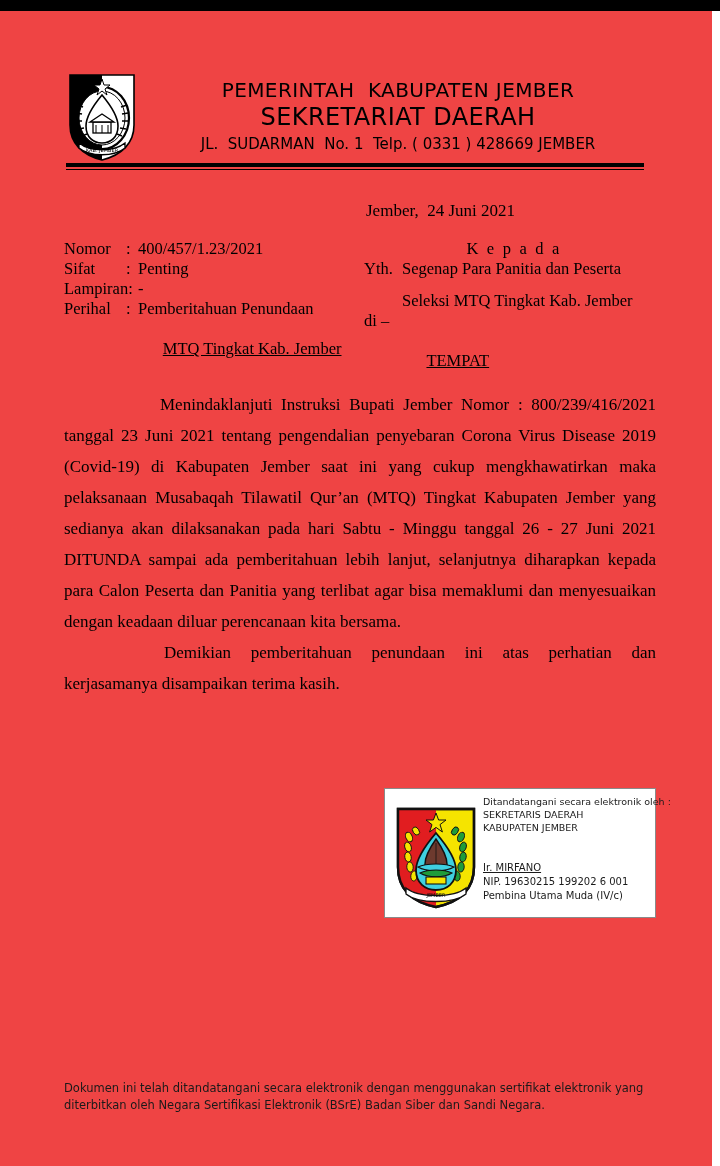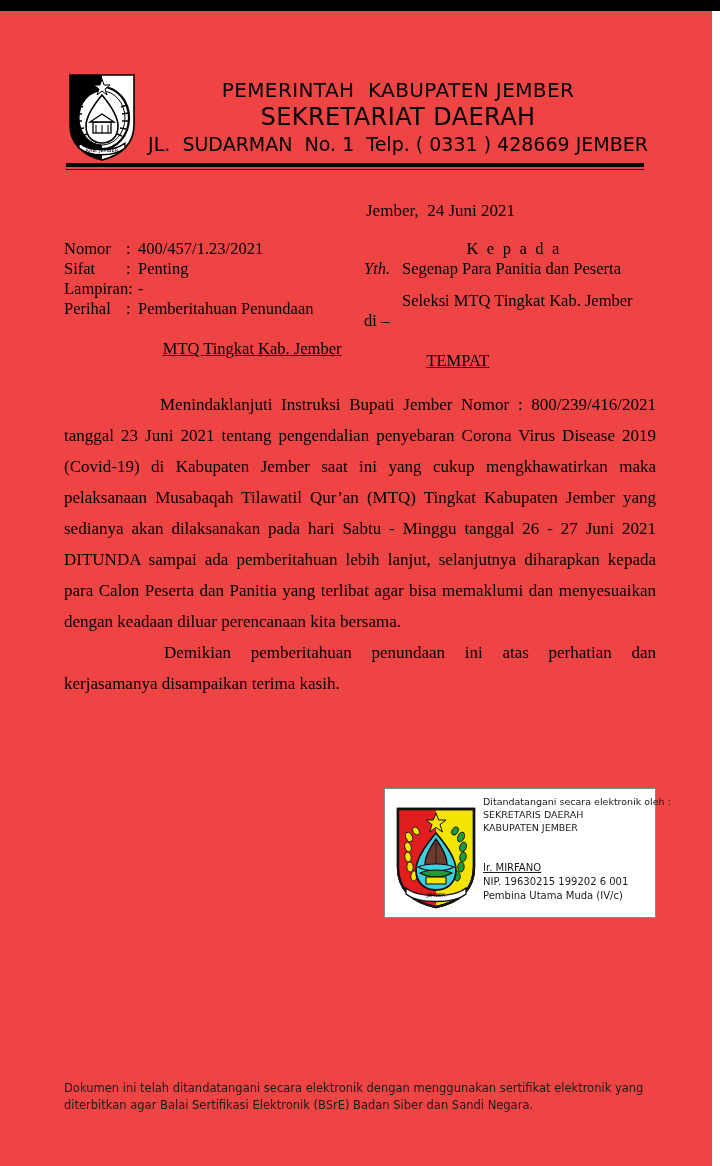--- a/index.html
+++ b/index.html
@@ -62,21 +62,21 @@
   }
   .lh-line2 {
     font-family: "DejaVu Sans", sans-serif;
     font-size: 24px;
     letter-spacing: 0.4px;
     line-height: 29px;
     white-space: pre;
   }
   .lh-line3 {
     font-family: "DejaVu Sans", sans-serif;
-    font-size: 19px;
+    font-size: 15px;
     line-height: 24px;
     white-space: pre;
   }
   .rule-thick {
     position: absolute;
     left: 66px;
     top: 152px;
     width: 578px;
     height: 4px;
     background: #000000;
@@ -129,21 +129,21 @@
     width: 300px;
     font-size: 16.5px;
     line-height: 20px;
   }
   .kepada {
     letter-spacing: 2.2px;
     white-space: pre;
     text-align: center;
   }
   .yth-row { display: flex; white-space: pre; }
-  .yth-label { width: 38px; flex: none; font-style: italic; }
+  .yth-label { width: 38px; flex: none; }
   .yth-value { flex: 1; }
   .yth-cont { padding-left: 38px; white-space: pre; margin-top: 12px; }
   .di-row { white-space: pre; }
   .tempat { padding-left: 38px; white-space: pre; }
 
   
   .body-text {
     position: absolute;
     left: 64px;
     top: 378px;
@@ -373,16 +373,16 @@
 
     <div class="sig-name-block">
       <div class="sig-name">Ir. MIRFANO</div>
       <div class="sig-nip">NIP. 19630215 199202 6 001</div>
       <div class="sig-rank">Pembina Utama Muda (IV/c)</div>
     </div>
   </div>
 
   <div class="footer">
     <div>Dokumen ini telah ditandatangani secara elektronik dengan menggunakan sertifikat elektronik yang</div>
-    <div>diterbitkan agar Balai Sertifikasi Elektronik (BSrE) Badan Siber dan Sandi Negara.</div>
+    <div>diterbitkan oleh Negara Sertifikasi Elektronik (BSrE) Badan Siber dan Sandi Negara.</div>
   </div>
 
 </div>
 
 </body></html>

